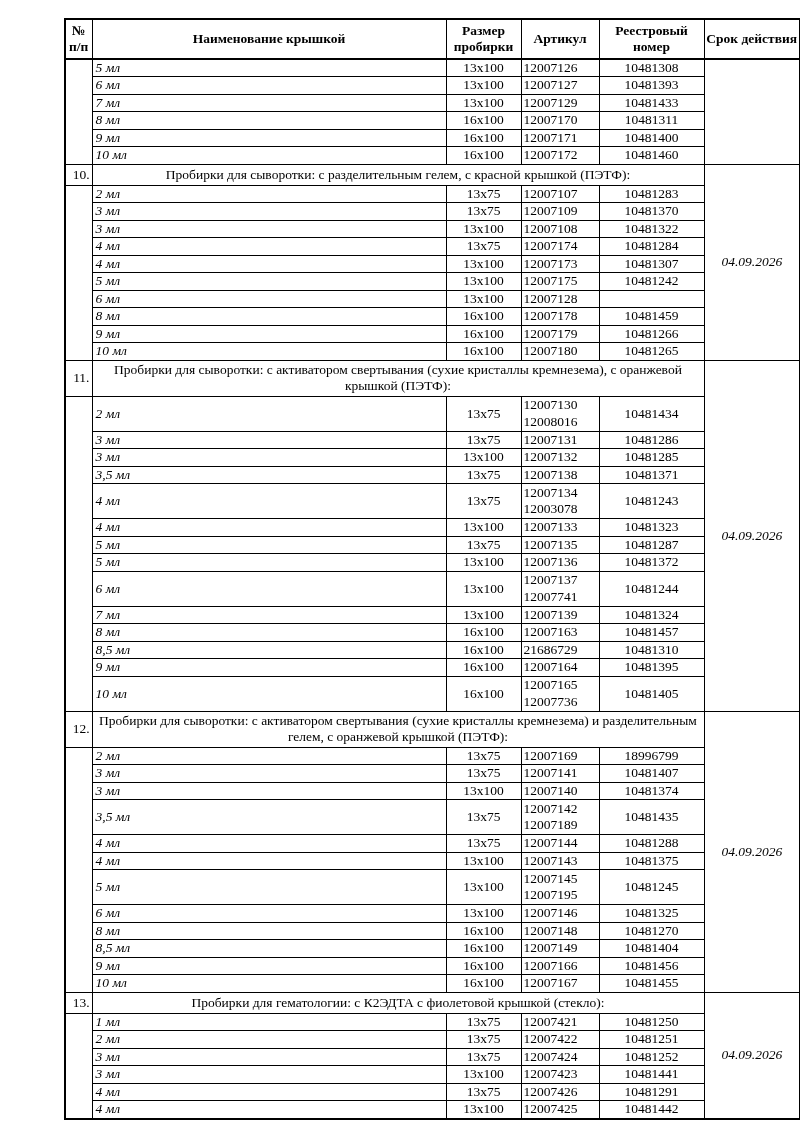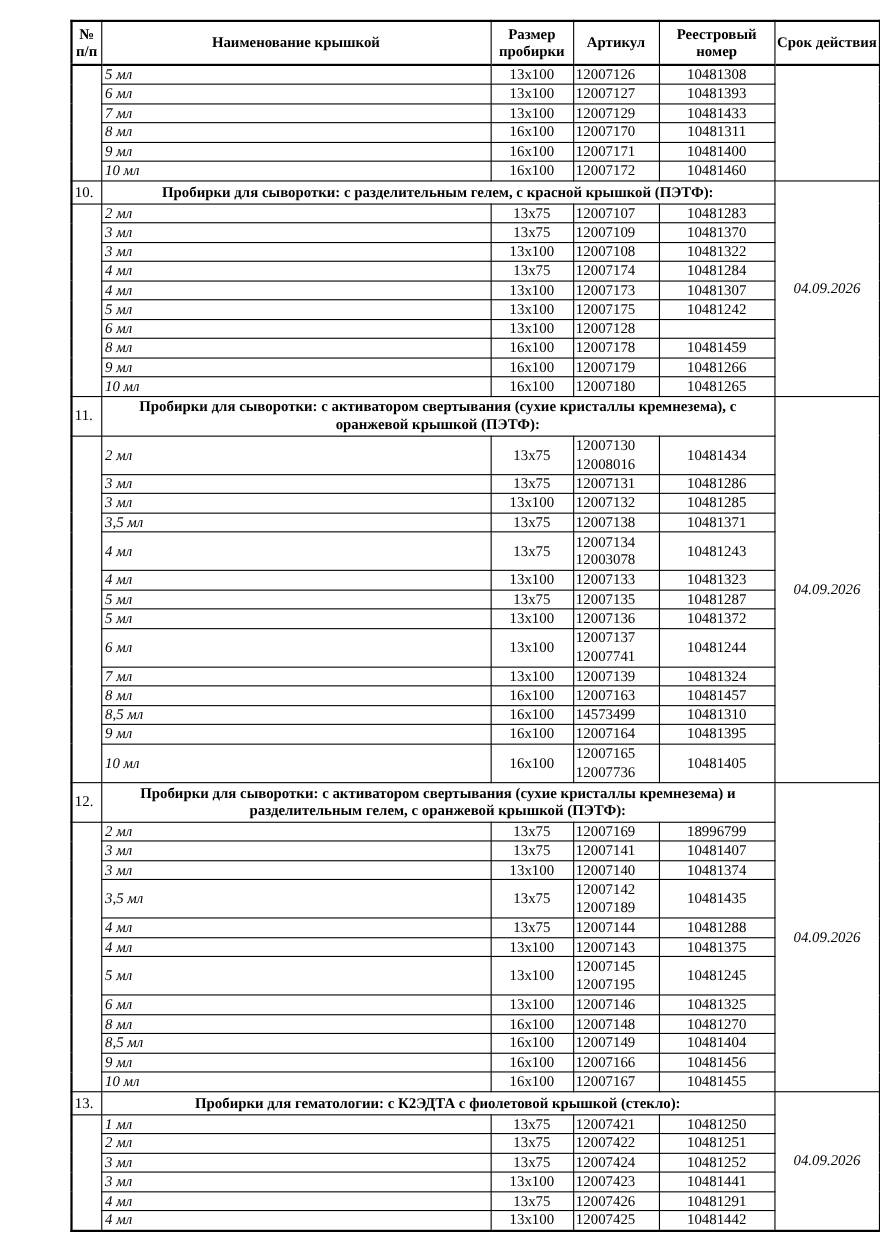--- a/index.html
+++ b/index.html
@@ -38,37 +38,37 @@
     font-weight: bold;
     text-align: center;
     height: 36px;
     border-bottom: 2px solid #000;
     padding: 1px 1px;
   }
   tr.r  { height: 17.5px; }
   tr.r2 { height: 35px; }
   tr.sh td { height: 18px; }
   td.num {
-    text-align: left;
+    text-align: right;
     vertical-align: middle;
   }
   td.name {
     text-align: left;
     padding-left: 3px;
     font-style: italic;
   }
   td.c {
     text-align: center;
   }
   td.art {
     text-align: left;
     white-space: pre-line;
   }
   td.stitle {
-    font-weight: bold;
+    font-weight: normal;
     text-align: center;
     padding: 1px 4px;
   }
   td.srok {
     text-align: center;
     vertical-align: middle;
     font-style: italic;
   }
 </style>
 </head>
@@ -270,21 +270,21 @@
         </tr>
         <tr class="r">
           <td class="name">8 мл</td>
           <td class="c">16x100</td>
           <td class="art">12007163</td>
           <td class="c">10481457</td>
         </tr>
         <tr class="r">
           <td class="name">8,5 мл</td>
           <td class="c">16x100</td>
-          <td class="art">14573499</td>
+          <td class="art">21686729</td>
           <td class="c">10481310</td>
         </tr>
         <tr class="r">
           <td class="name">9 мл</td>
           <td class="c">16x100</td>
           <td class="art">12007164</td>
           <td class="c">10481395</td>
         </tr>
         <tr class="r2">
           <td class="name">10 мл</td>

